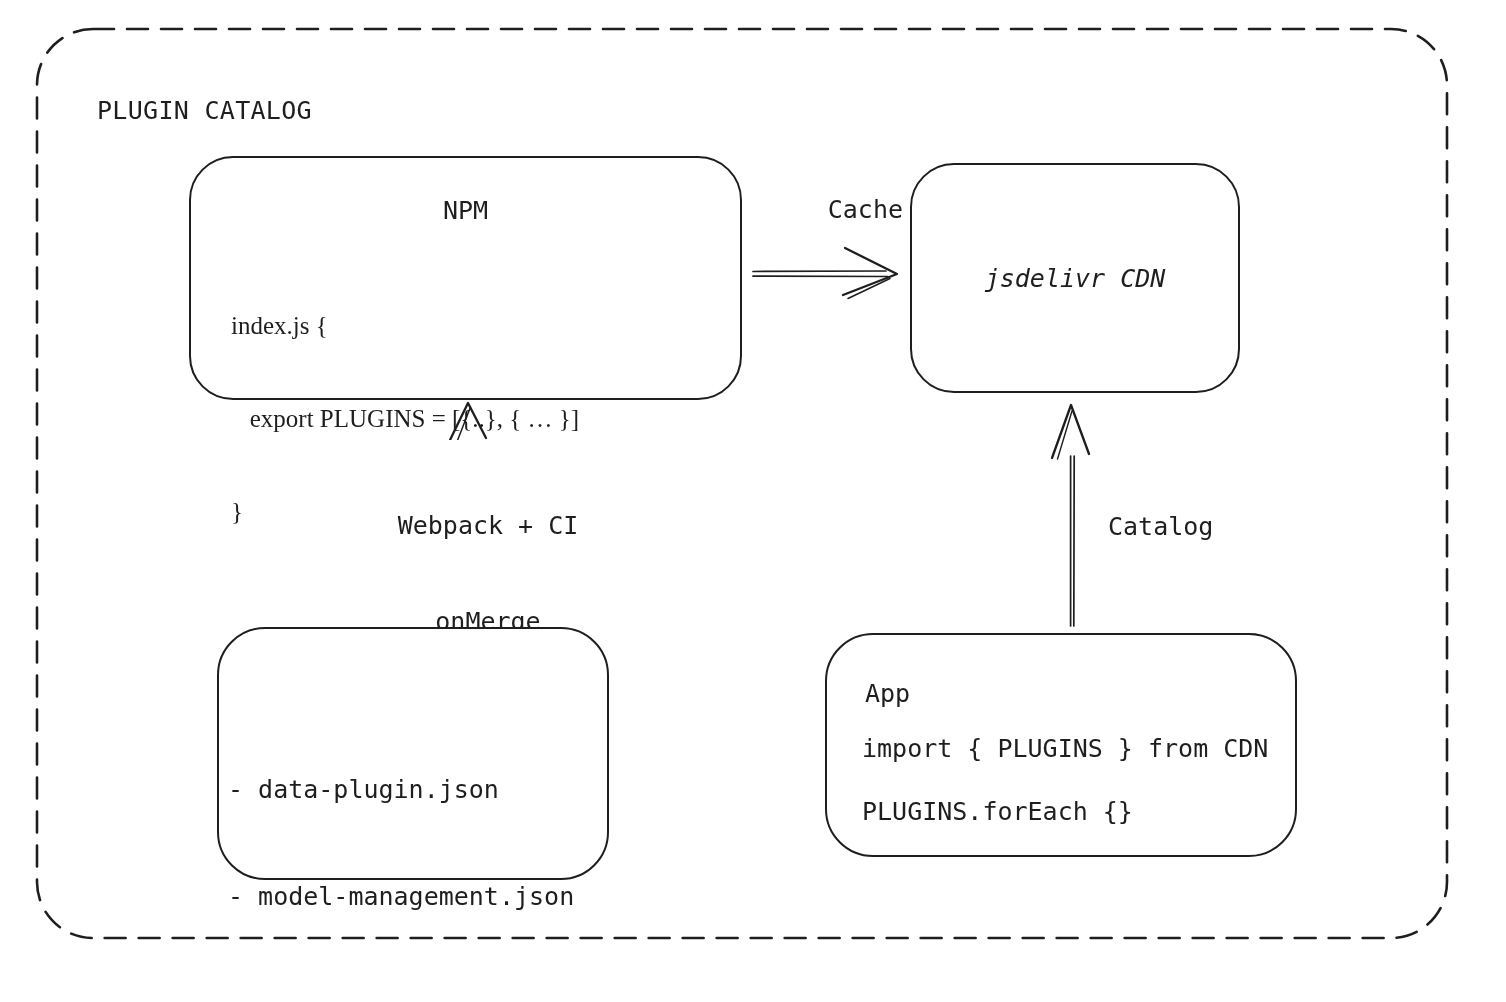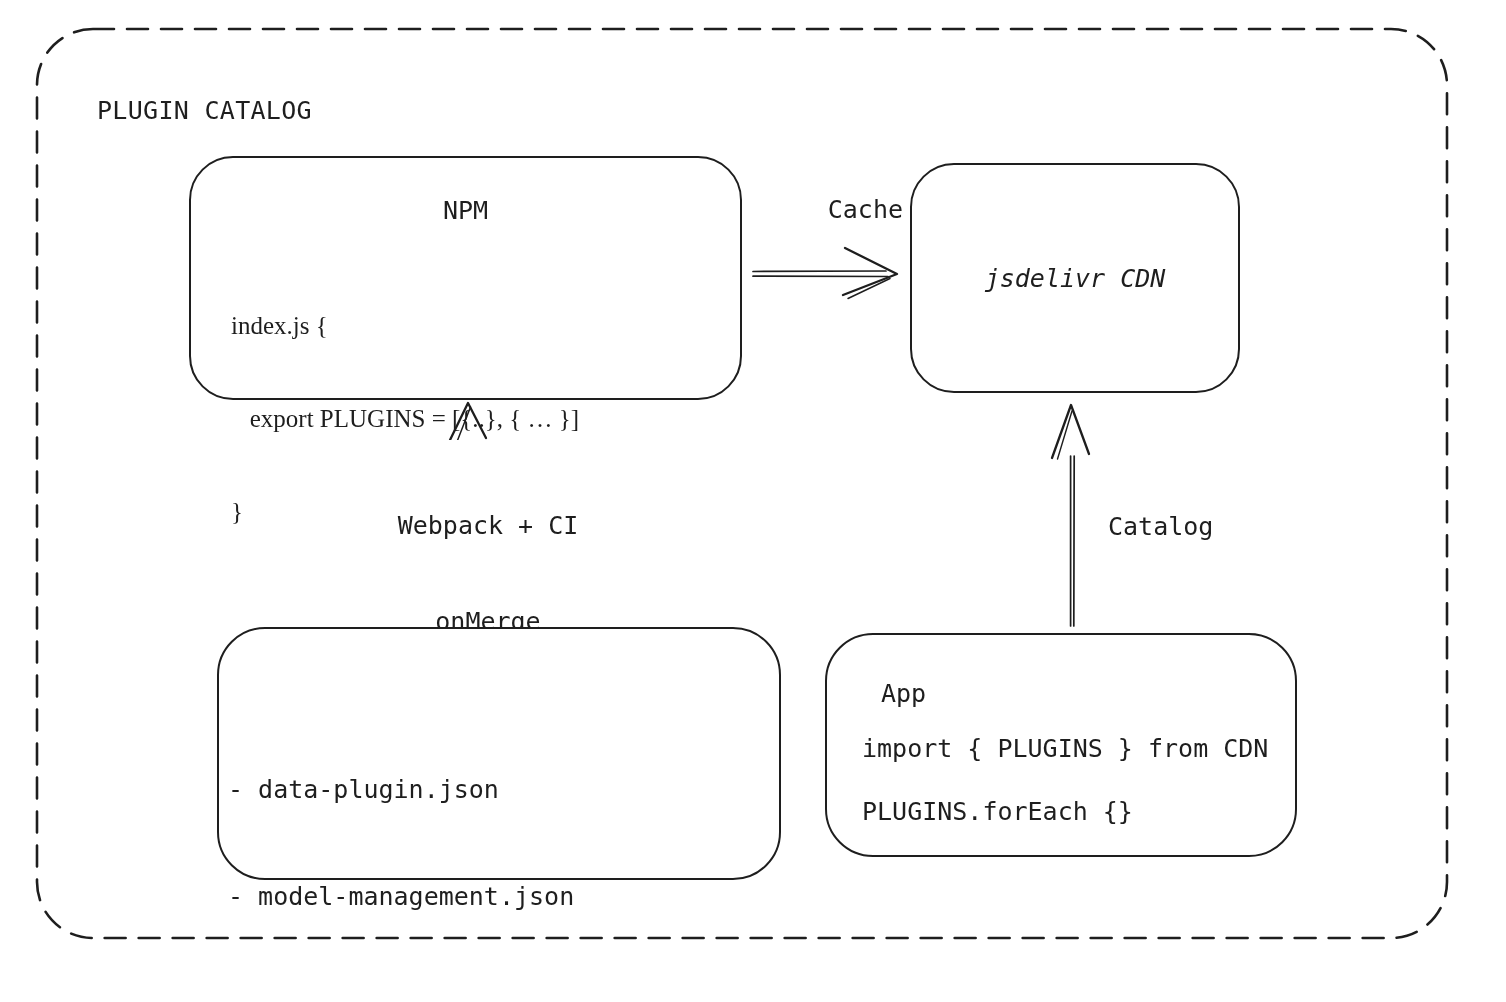--- a/index.html
+++ b/index.html
@@ -27,30 +27,30 @@
   }
   .box {
     position: absolute;
     border: 2.2px solid #1e1e1e;
     background: #ffffff;
     box-sizing: border-box;
   }
   .npm-box  { left: 189px; top: 156px; width: 553px; height: 244px; border-radius: 44px; }
   .cdn-box  { left: 910px; top: 163px; width: 330px; height: 230px; border-radius: 44px;
               display: flex; align-items: center; justify-content: center; font-style: italic; }
-  .repo-box { left: 217px; top: 627px; width: 564px; height: 253px; border-radius: 48px; }
+  .repo-box { left: 217px; top: 627px; width: 392px; height: 253px; border-radius: 48px; }
   .app-box  { left: 825px; top: 633px; width: 472px; height: 224px; border-radius: 48px; }
 
   .node-title { font-size: 25px; white-space: pre; }
   .npm-title  { position: absolute; left: 0; right: 0; top: 38px; text-align: center; }
   .cdn-title  { font-size: 25px; }
   .code { position: absolute; font-size: 25px; white-space: pre; }
   .npm-code   { left: 40px; top: 90px; line-height: 31px; font-family: Liberation Serif, serif; }
   .repo-items { left: 9px;  top: 72px; line-height: 35.5px; }
-  .app-title  { position: absolute; left: 54px; top: 44px;  font-size: 25px; white-space: pre; }
+  .app-title  { position: absolute; left: 38px; top: 44px;  font-size: 25px; white-space: pre; }
   .app-line-1 { position: absolute; left: 35px; top: 99px;  font-size: 25px; white-space: pre; }
   .app-line-2 { position: absolute; left: 35px; top: 162px; font-size: 25px; white-space: pre; }
 
   .edge-label { position: absolute; font-size: 25px; white-space: pre; }
   .cache-label  { left: 753px; top: 195px; width: 150px; text-align: right; }
   .build-label  { left: 375px; top: 440px; width: 190px; text-align: center;
                   line-height: 32px; background: #ffffff; padding: 6px 0; margin-left: 18px; }
   .repo-label   { left: 290px; top: 567px; width: 290px; text-align: center; }
   .import-label { left: 1108px; top: 512px; }
 </style>

